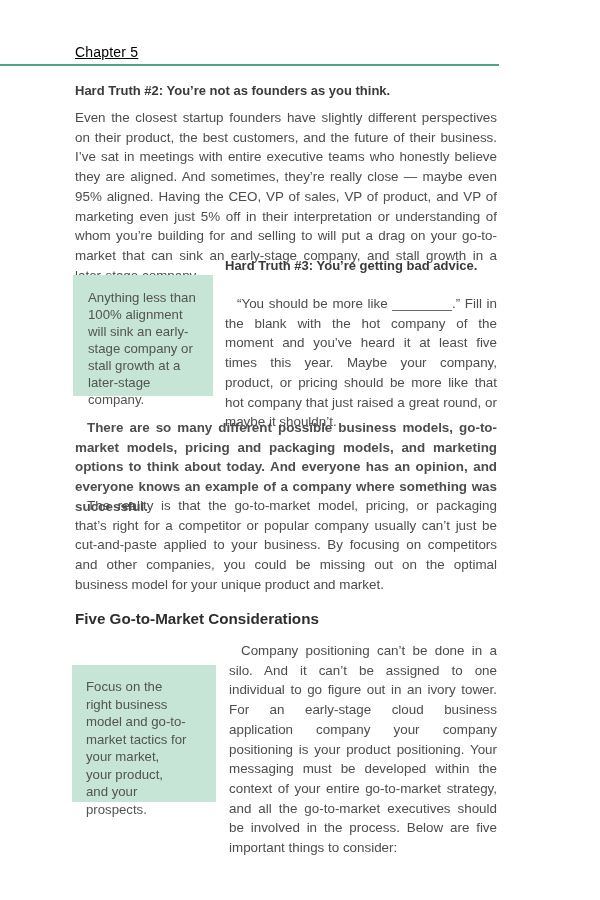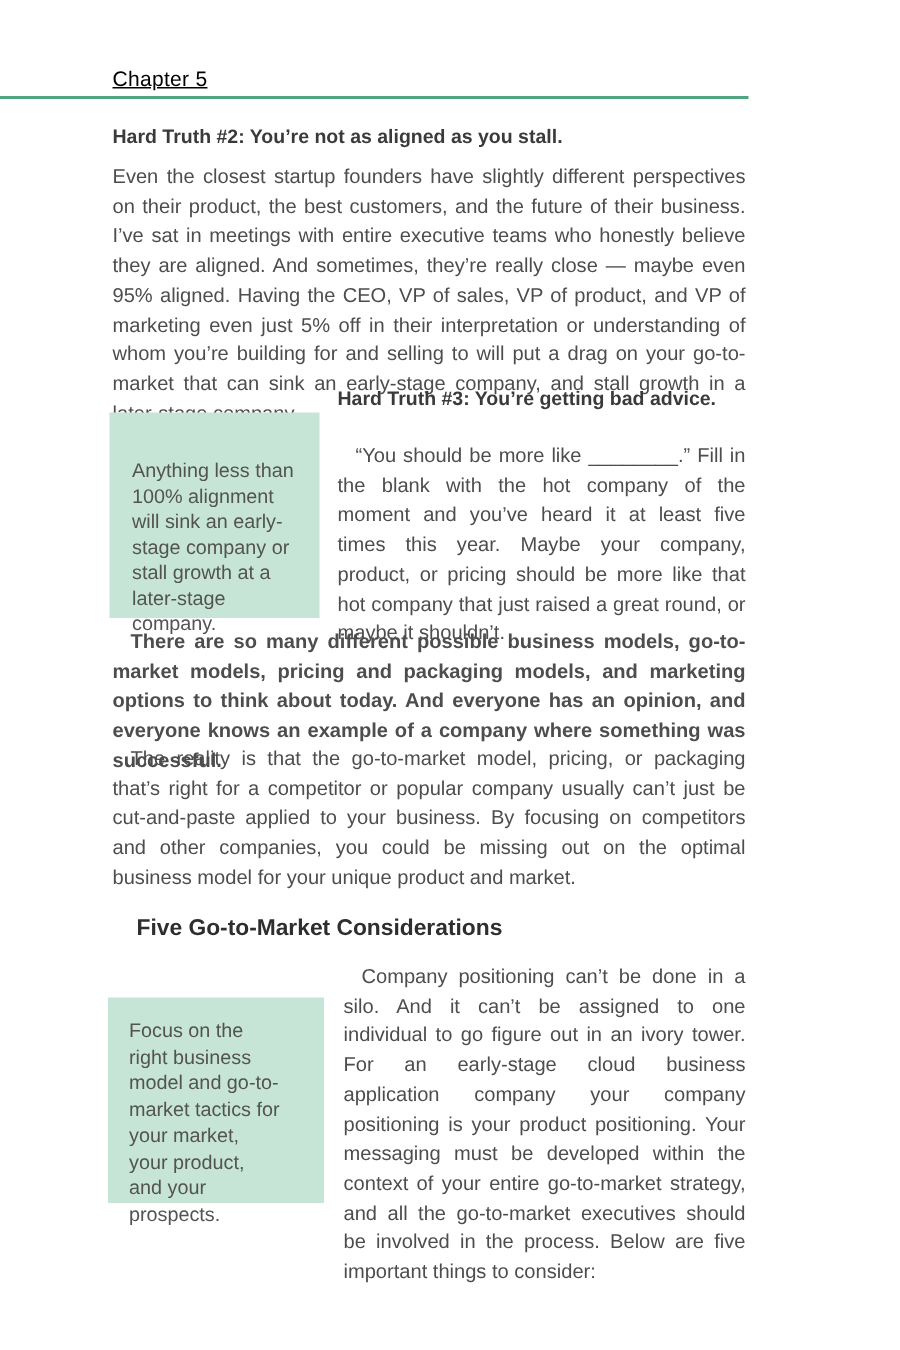--- a/index.html
+++ b/index.html
@@ -11,33 +11,33 @@
     .para { position: absolute; font-size: 13.4px; line-height: 19.7px; text-align: justify; color: #4d4d4d; }
     .callout { position: absolute; background: #c6e5d6; color: #535353; font-size: 13.2px; line-height: 17px; box-sizing: border-box; }
     .h2 { position: absolute; font-weight: bold; font-size: 15.2px; color: #2e2e2e; }
   </style>
 </head>
 <body>
 
 <div class="chapter">Chapter 5</div>
 <div class="rule"></div>
 
-<div class="h3" style="left:75px; top:83px;">Hard Truth #2: You’re not as aligned as you stall.</div>
+<div class="h3" style="left:75px; top:83px;">Hard Truth #2: You’re not as founders as you think.</div>
 <div class="para" style="left:75px; top:108px; width:422px;"><span>Even the closest startup founders have slightly different perspectives on their product, the best customers, and the future of their business. I’ve sat in meetings with entire executive teams who honestly believe they are aligned. And sometimes, they’re really close — maybe even 95% aligned. Having the CEO, VP of sales, VP of product, and VP of marketing even just 5% off in their interpretation or understanding of whom you’re building for and selling to will put a drag on your go-to-market that can sink an early-stage company, and stall growth in a later-stage company.</span></div>
 
-<div class="callout" style="left:73px; top:275px; width:140px; height:137px; padding:30px 10px 0 15px;">
+<div class="callout" style="left:73px; top:275px; width:140px; height:121px; padding:14px 10px 0 15px;">
   <span>Anything less than 100% alignment will sink an early-stage company or stall growth at a later-stage company.</span>
 </div>
 
 <div class="h3" style="left:225px; top:258px;">Hard Truth #3: You’re getting bad advice.</div>
 <div class="para" style="left:225px; top:294px; width:272px; text-indent:12px;"><span>“You should be more like ________.” Fill in the blank with the hot company of the moment and you’ve heard it at least five times this year. Maybe your company, product, or pricing should be more like that hot company that just raised a great round, or maybe it shouldn’t.</span></div>
 
 <div class="para" style="left:75px; top:418px; width:422px; text-indent:12px;font-weight:bold;"><span>There are so many different possible business models, go-to-market models, pricing and packaging models, and marketing options to think about today. And everyone has an opinion, and everyone knows an example of a company where something was successful.</span></div>
 
 <div class="para" style="left:75px; top:496px; width:422px; text-indent:12px;"><span>The reality is that the go-to-market model, pricing, or packaging that’s right for a competitor or popular company usually can’t just be cut-and-paste applied to your business. By focusing on competitors and other companies, you could be missing out on the optimal business model for your unique product and market.</span></div>
 
-<div class="h2" style="left:75px; top:610px;margin-left:16px;">Five Go-to-Market Considerations</div>
+<div class="h2" style="left:75px; top:610px;">Five Go-to-Market Considerations</div>
 
 <div class="callout" style="left:72px; top:665px; width:144px; height:137px; padding:13px 28px 0 14px; line-height:17.5px;">
   <span>Focus on the right business model and go-to-market tactics for your market, your product, and your prospects.</span>
 </div>
 
 <div class="para" style="left:229px; top:641px; width:268px; text-indent:12px;"><span>Company positioning can’t be done in a silo. And it can’t be assigned to one individual to go figure out in an ivory tower. For an early-stage cloud business application company your company positioning is your product positioning. Your messaging must be developed within the context of your entire go-to-market strategy, and all the go-to-market executives should be involved in the process. Below are five important things to consider:</span></div>
 
 </body></html>

